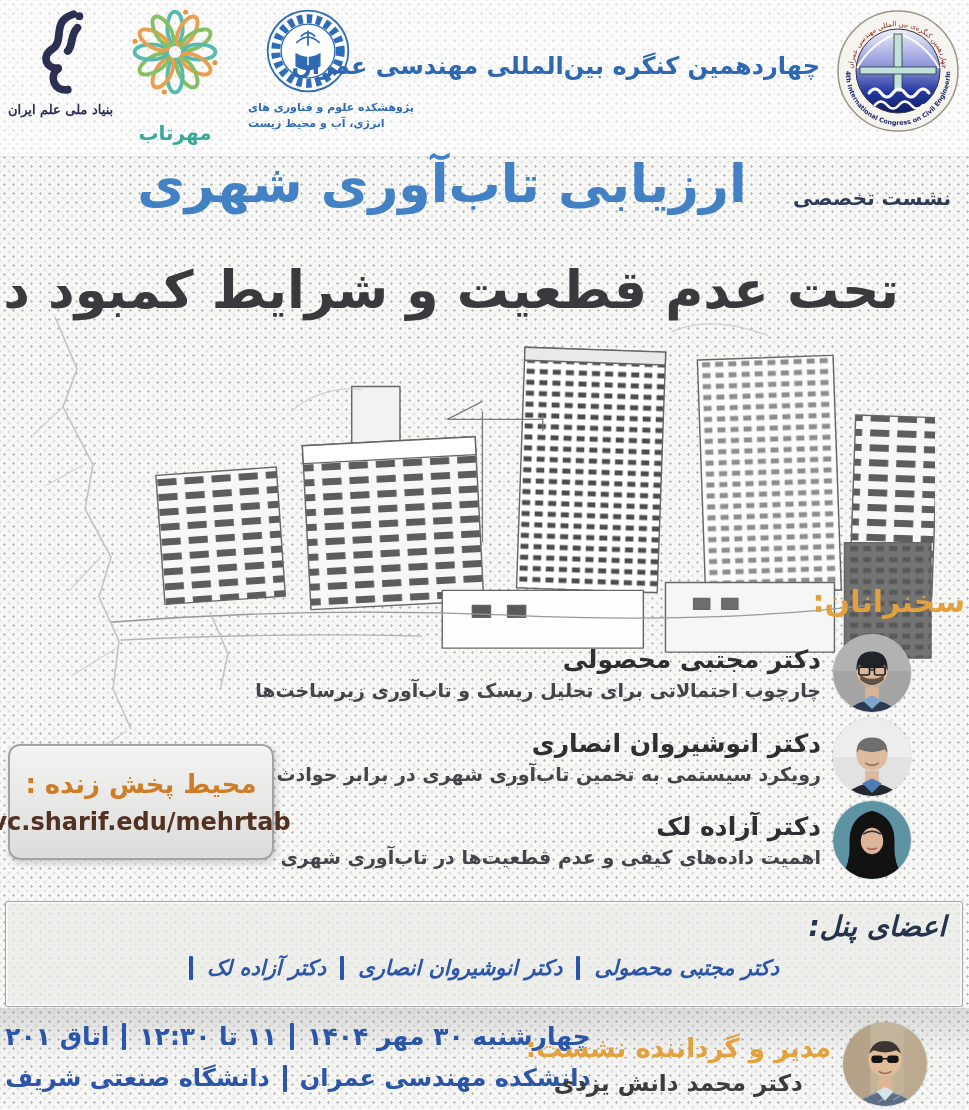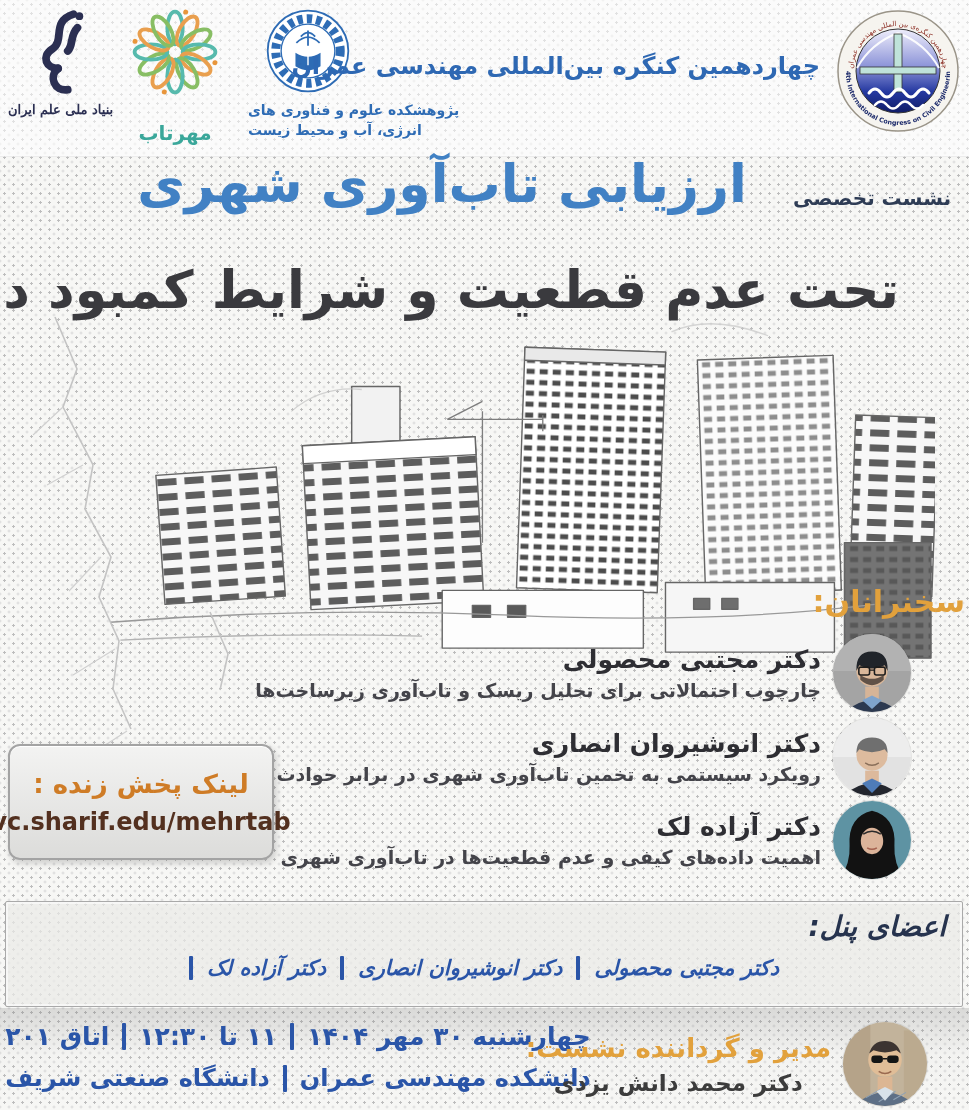--- a/index.html
+++ b/index.html
@@ -19,21 +19,21 @@
   .logo{position:absolute;text-align:center;}
   .logo-insf{left:8px;top:6px;width:104px;}
   .logo-insf svg{width:62px;height:90px;}
   .insf-caption{font-family:"DejaVu Serif",serif;font-weight:bold;font-size:13px;
     color:var(--insf-navy,#2b2f52);margin-top:2px;white-space:nowrap;}
   .logo-mehrtab{left:118px;top:2px;width:114px;}
   .logo-mehrtab svg{width:100px;height:100px;}
   .mehrtab-caption{font-weight:bold;font-size:20px;color:var(--mehrtab-teal,#3aa79a);margin-top:15px;}
   .logo-sharif{left:248px;top:8px;width:120px;}
   .logo-sharif svg{width:86px;height:86px;}
-  .sharif-caption{font-weight:bold;font-size:14px;color:var(--sharif-blue,#2e6cb5);
+  .sharif-caption{font-weight:bold;font-size:11px;color:var(--sharif-blue,#2e6cb5);
     line-height:1.45;margin-top:2px;white-space:nowrap;}
   .congress-title{position:absolute;left:368px;top:52px;width:452px;text-align:center;
     font-size:24px;font-weight:bold;color:var(--header-blue,#2e68b3);white-space:nowrap;}
   .congress-logo{position:absolute;left:833px;top:8px;width:130px;height:126px;}
   .congress-logo svg{width:130px;height:126px;}
   
   .session-type{position:absolute;right:18px;top:186px;font-size:20px;font-weight:bold;
     color:var(--dark-navy,#2e3c55);white-space:nowrap;z-index:5;}
   .main-title{position:absolute;left:128px;top:154px;width:628px;text-align:center;
     font-size:52px;font-weight:bold;color:var(--title-blue,#4181c4);white-space:nowrap;z-index:5;}
@@ -306,21 +306,21 @@
         <path d="M35 48 q5 3 10 0" stroke="#a4604e" stroke-width="1.6" fill="none"></path>
       </svg>
     </div>
     <div class="speaker-text">
       <div class="speaker-name" dir="rtl">دکتر آزاده لک</div>
       <div class="speaker-topic" dir="rtl">اهمیت داده‌های کیفی و عدم قطعیت‌ها در تاب‌آوری شهری</div>
     </div>
   </div>
 
   <div class="link-box">
-    <div class="link-label" dir="rtl">لینک پخش زنده :</div>
+    <div class="link-label" dir="rtl">محیط پخش زنده :</div>
     <a class="link-url" dir="ltr" href="#">vc.sharif.edu/mehrtab</a>
   </div>
 
   <div class="panel-bar">
     <div class="panel-heading" dir="rtl">اعضای پنل:</div>
     <div class="panel-names">
       <span>دکتر مجتبی محصولی</span>
       <span class="sep"></span>
       <span>دکتر انوشیروان انصاری</span>
       <span class="sep"></span>

